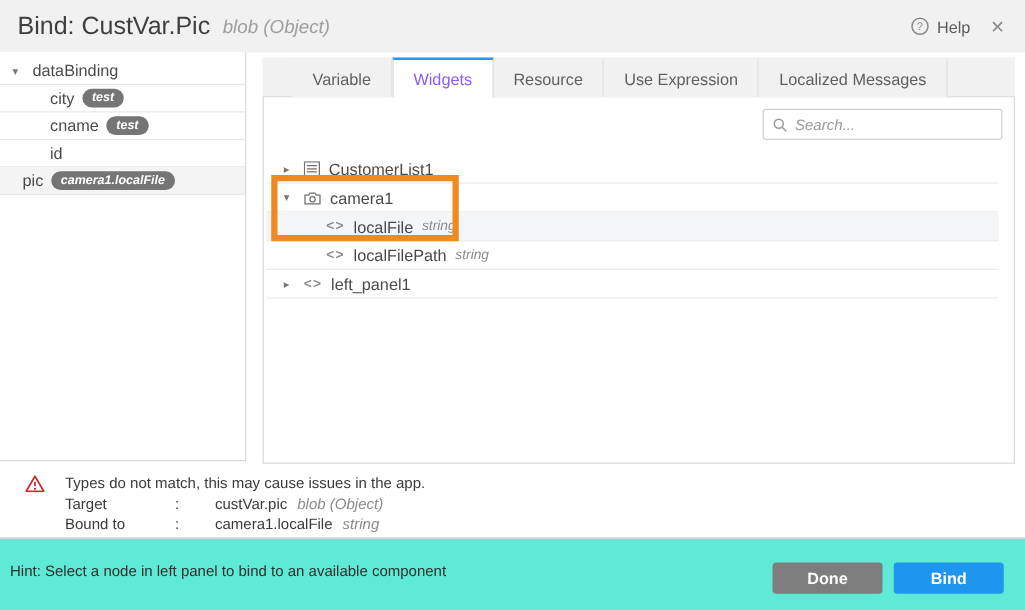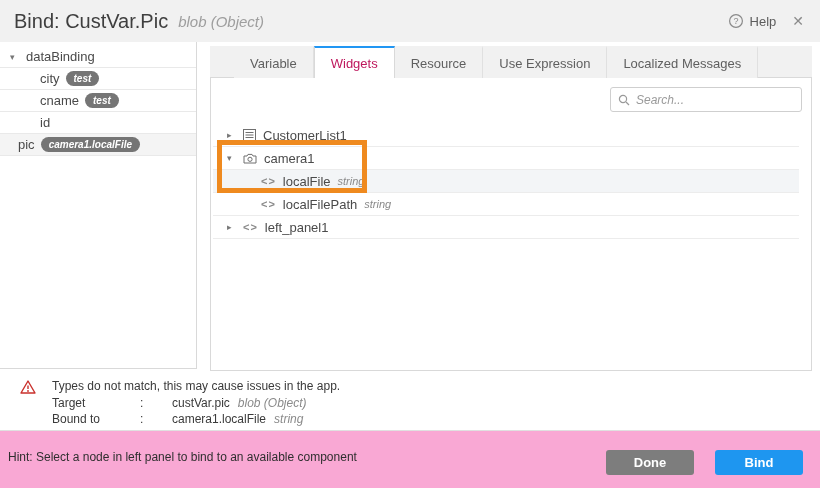--- a/index.html
+++ b/index.html
@@ -24,21 +24,21 @@
   .s-row.root { padding-left:10px; }
   .s-row.selected { background:#f4f4f4;padding-left:18px; }
   .arrow { width:16px; color:#777; font-size:9px; flex:0 0 16px; }
   .badge { background:#757575; color:#fff; font-size:10px; font-style:italic; font-weight:bold;
     border-radius:9px; padding:2px 8px; margin-left:6px; line-height:1.1; }
   
   .tabstrip { position:absolute; left:210px; top:46px; width:602px; height:32px; background:#f1f1f1;
     display:flex; border-bottom:1px solid #d9d9d9; padding-left:24px; }
   .tab { height:32px; line-height:31px; padding:0 16px; font-size:13px; color:#5f5f5f;
     border-right:1px solid #e0e0e0; cursor:pointer; background:#f1f1f1; border-top:2px solid transparent; }
-  .tab.active { background:#fff; color:#be185d; border-top:2px solid #2196f3;
+  .tab.active { background:#fff; color:#8b5cf6; border-top:2px solid #2196f3;
     border-left:1px solid #d9d9d9; border-right:1px solid #d9d9d9; height:33px; margin-bottom:-1px; }
   
   .main { position:absolute; left:210px; top:78px; width:602px; height:293px; background:#fff;
     border:1px solid #d9d9d9; border-top:none; }
   .searchbox { position:absolute; right:9px; top:9px; width:192px; height:25px;
     border:1px solid #cfcfcf; border-radius:3px; background:#fff; display:flex; align-items:center; padding:0 7px; }
   .searchbox input { border:none; outline:none; flex:1; font-size:12px; color:#4c1d95; margin-left:6px;
     font-family:"Liberation Sans", sans-serif; background:transparent;font-style:italic; }
   .searchbox input::placeholder { color:#9a9a9a; }
   .tree { margin-top:46px; }
@@ -56,24 +56,24 @@
   .warning { position:absolute; left:12px; top:372px; width:820px; height:58px; padding:6px 8px 0 8px;
     display:flex; align-items:flex-start; }
   .warn-icon { flex:0 0 24px; padding-top:2px; }
   .w-lines { font-size:12px; color:#3a3a3a; line-height:16.5px; padding-left:8px; }
   .w-grid-row { display:flex; }
   .w-label { width:88px; }
   .w-colon { width:32px; }
   .w-val { margin-right:8px; }
   .w-meta { font-style:italic; color:#8a8a8a; }
   
-  .footer { position:absolute; left:0; top:430px; width:820px; height:58px; background:#f9a8d4;
+  .footer { position:absolute; left:0; top:430px; width:820px; height:58px; background:#5eead4;
     border-top:1px solid #e0e0e0; }
   .hint { position:absolute; left:8px; top:19px; font-size:12px; color:#2f2f2f; }
-  .buttons { position:absolute; right:17px; top:19px; display:flex; gap:21px;padding-left:42px; }
+  .buttons { position:absolute; right:17px; top:19px; display:flex; gap:9px;padding-left:42px; }
   .btn { height:25px; min-width:88px; border:none; border-radius:3px; color:#fff; font-weight:bold;
     font-size:13px; font-family:"Liberation Sans", sans-serif; cursor:pointer; padding:0 14px; }
   .btn.gray { background:#7d7d7d; }
   .btn.blue { background:#1e96f0; }
 </style>
 </head>
 <body>
 
 <div class="dialog">
 

